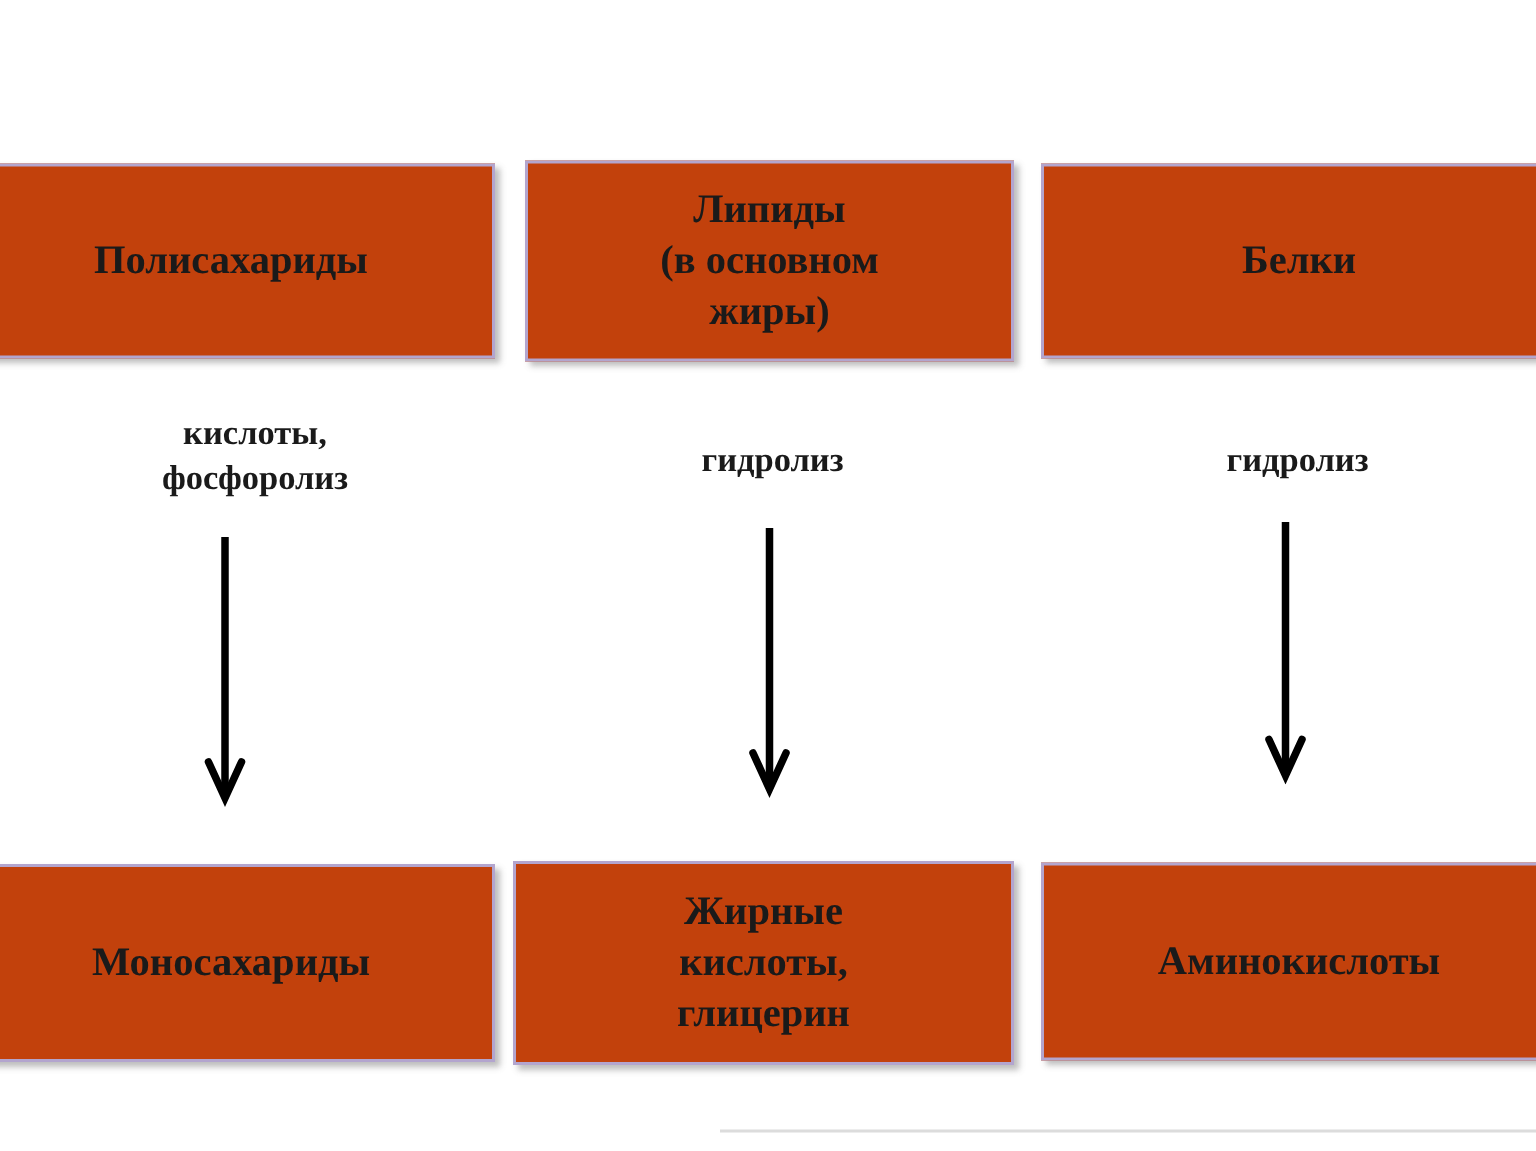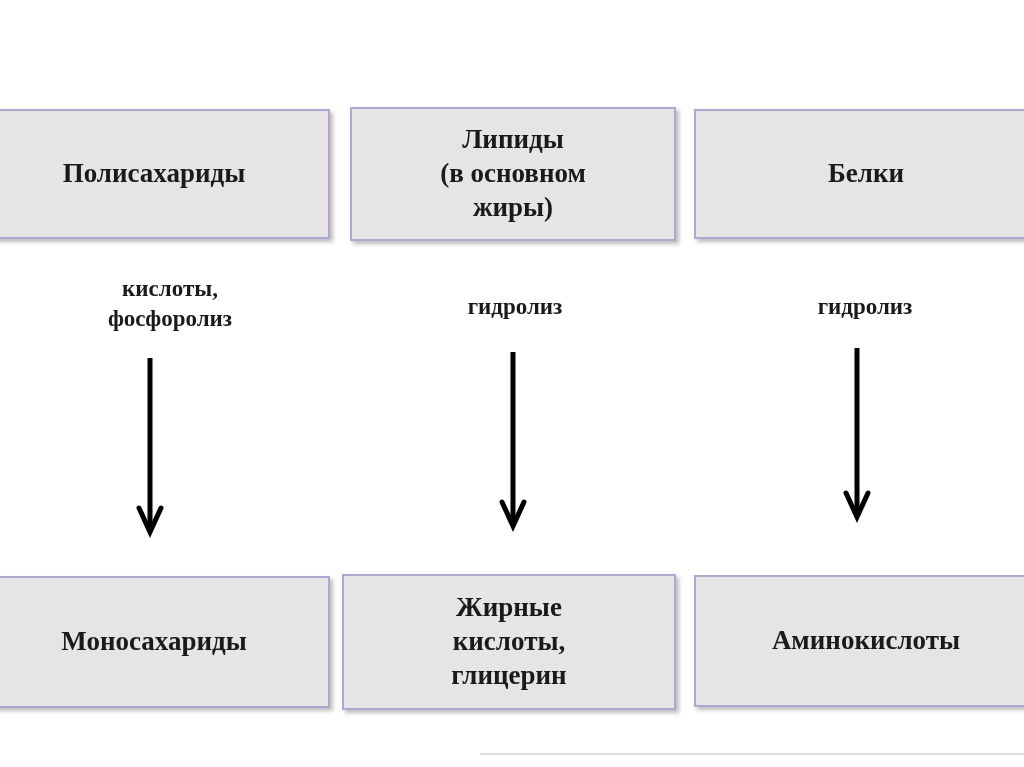--- a/index.html
+++ b/index.html
@@ -10,21 +10,21 @@
   .stage {
     position: relative;
     width: 1024px;
     height: 767px;
     background: #ffffff;
     overflow: hidden;
     font-family: "Liberation Serif", "DejaVu Serif", serif;
   }
   .box {
     position: absolute;
-    background: #e5e5e5;
+    background: #c2410c;
     border: 2px solid #b3a5ce;
     box-shadow: 3px 3px 4px rgba(110,110,110,0.45);
     display: flex;
     align-items: center;
     justify-content: center;
     text-align: center;
     font-weight: bold;
     font-size: 27px;
     line-height: 1.25;
     color: #1a1a1a;

